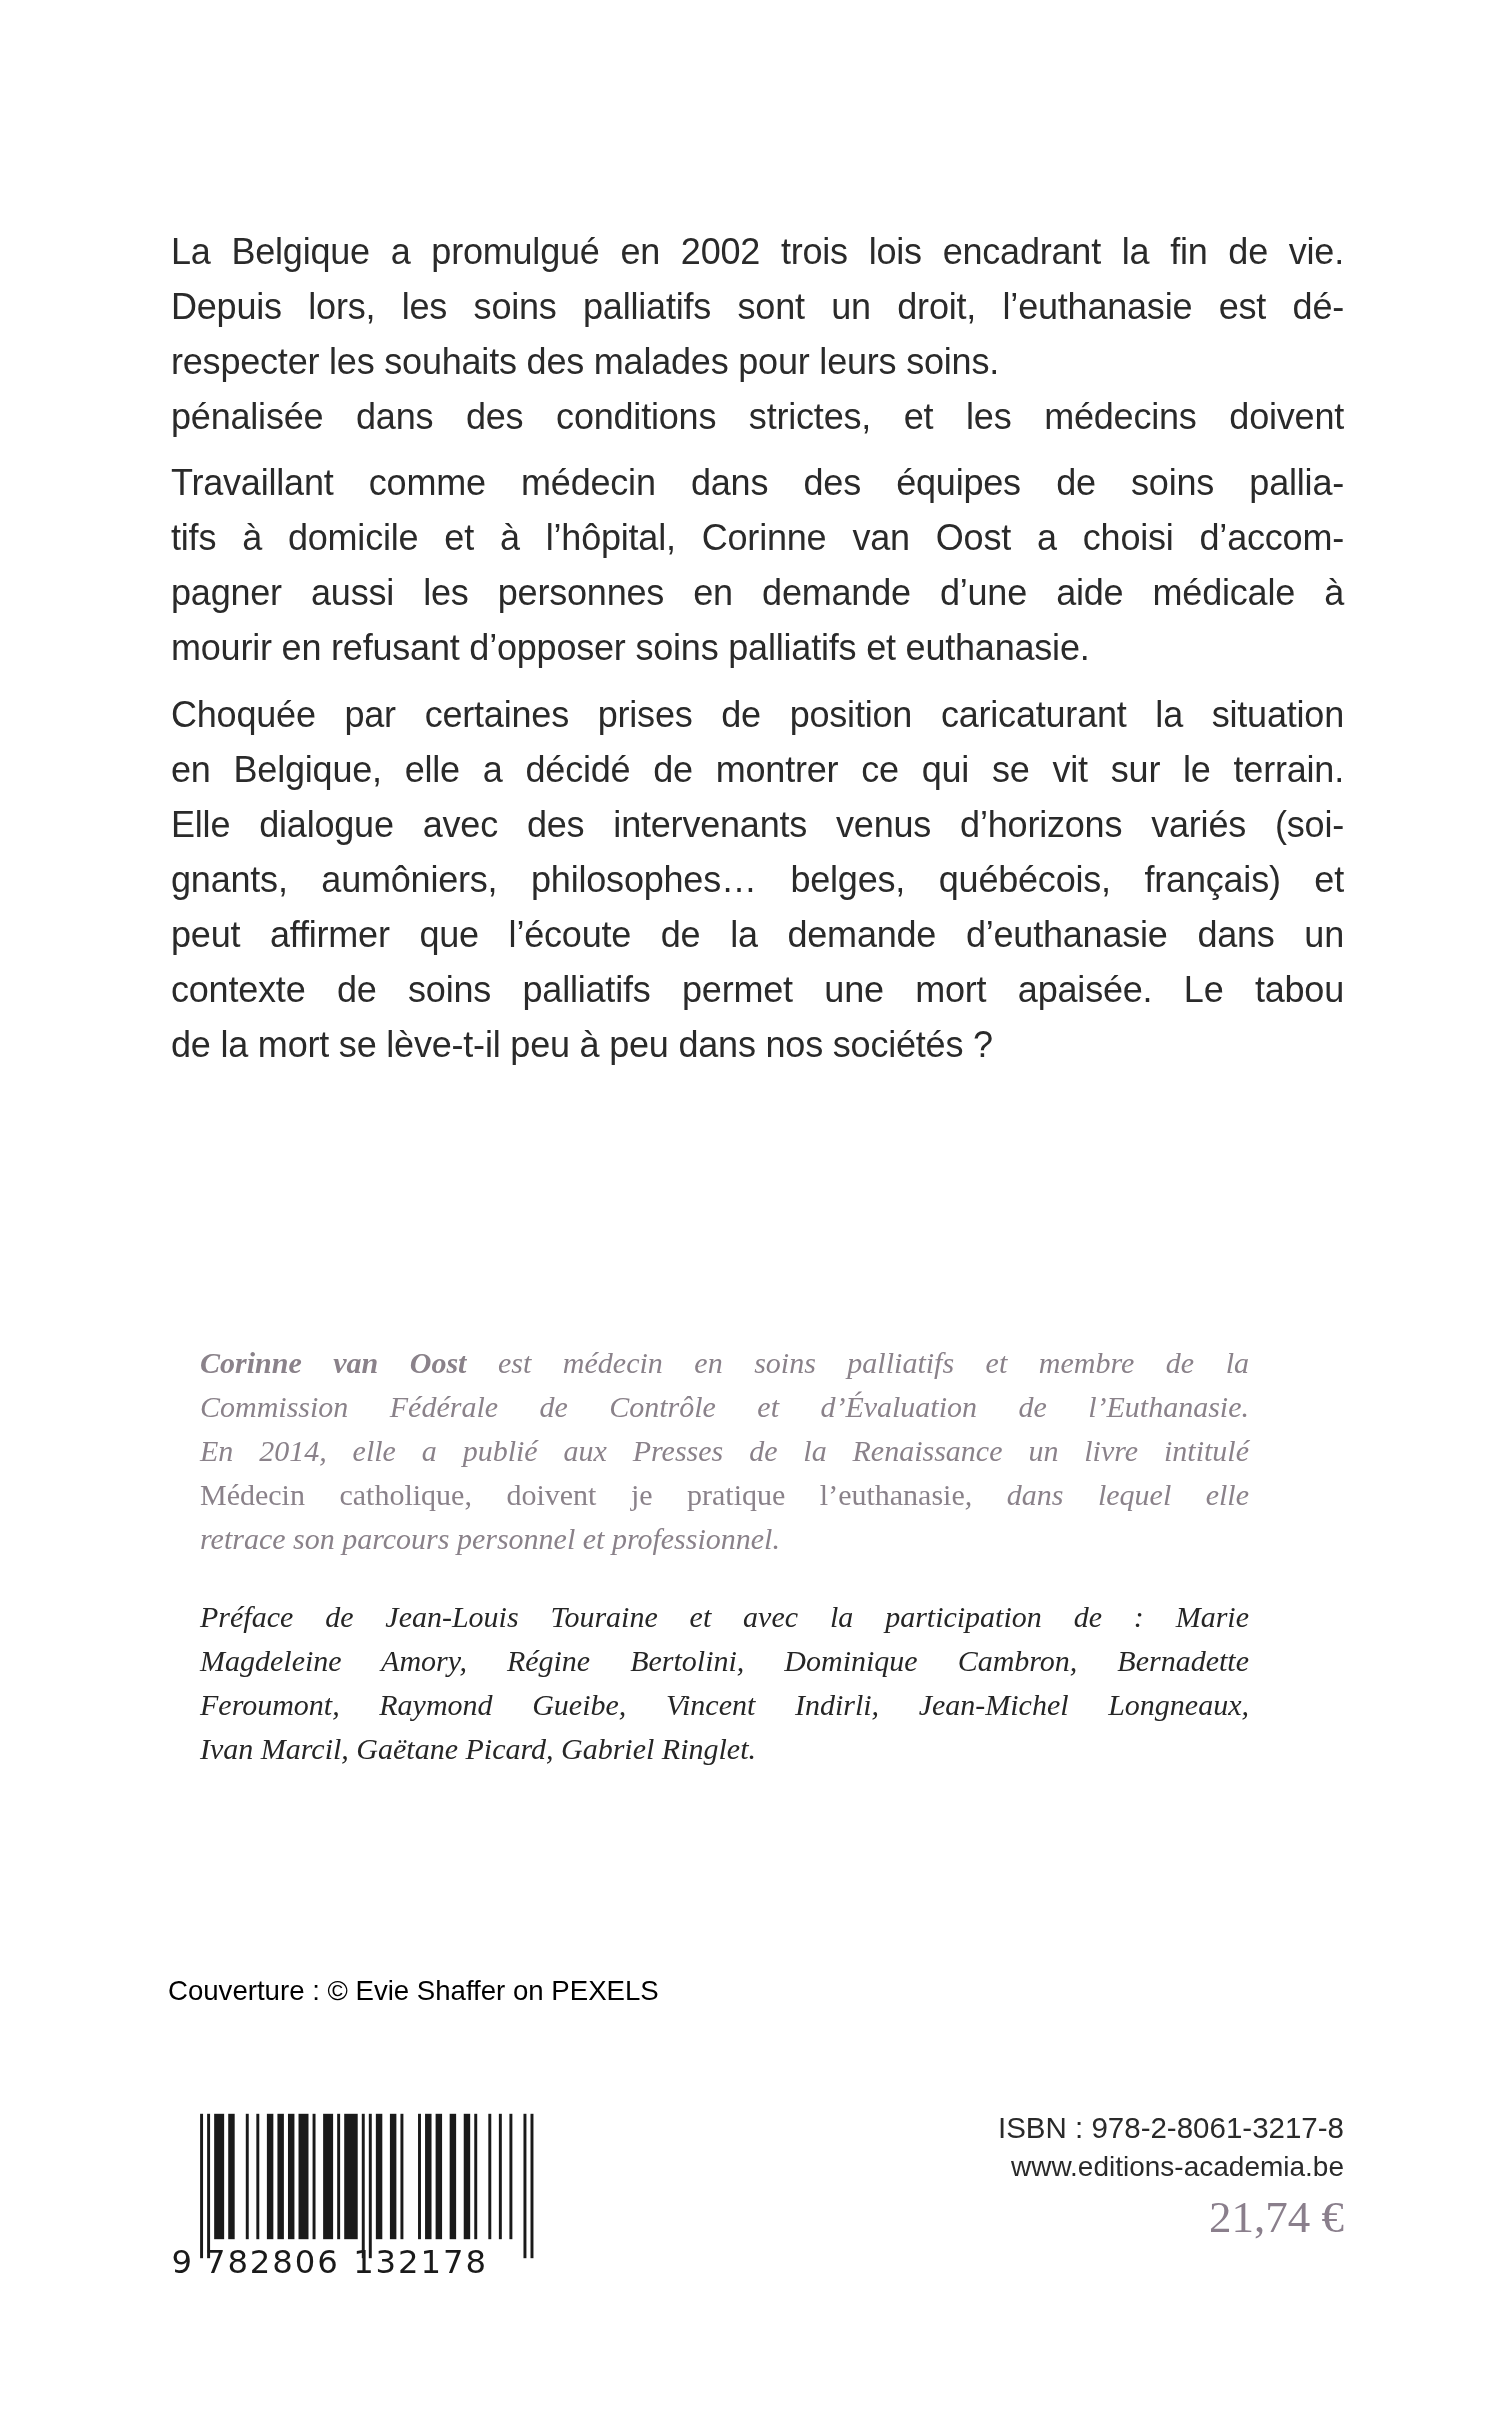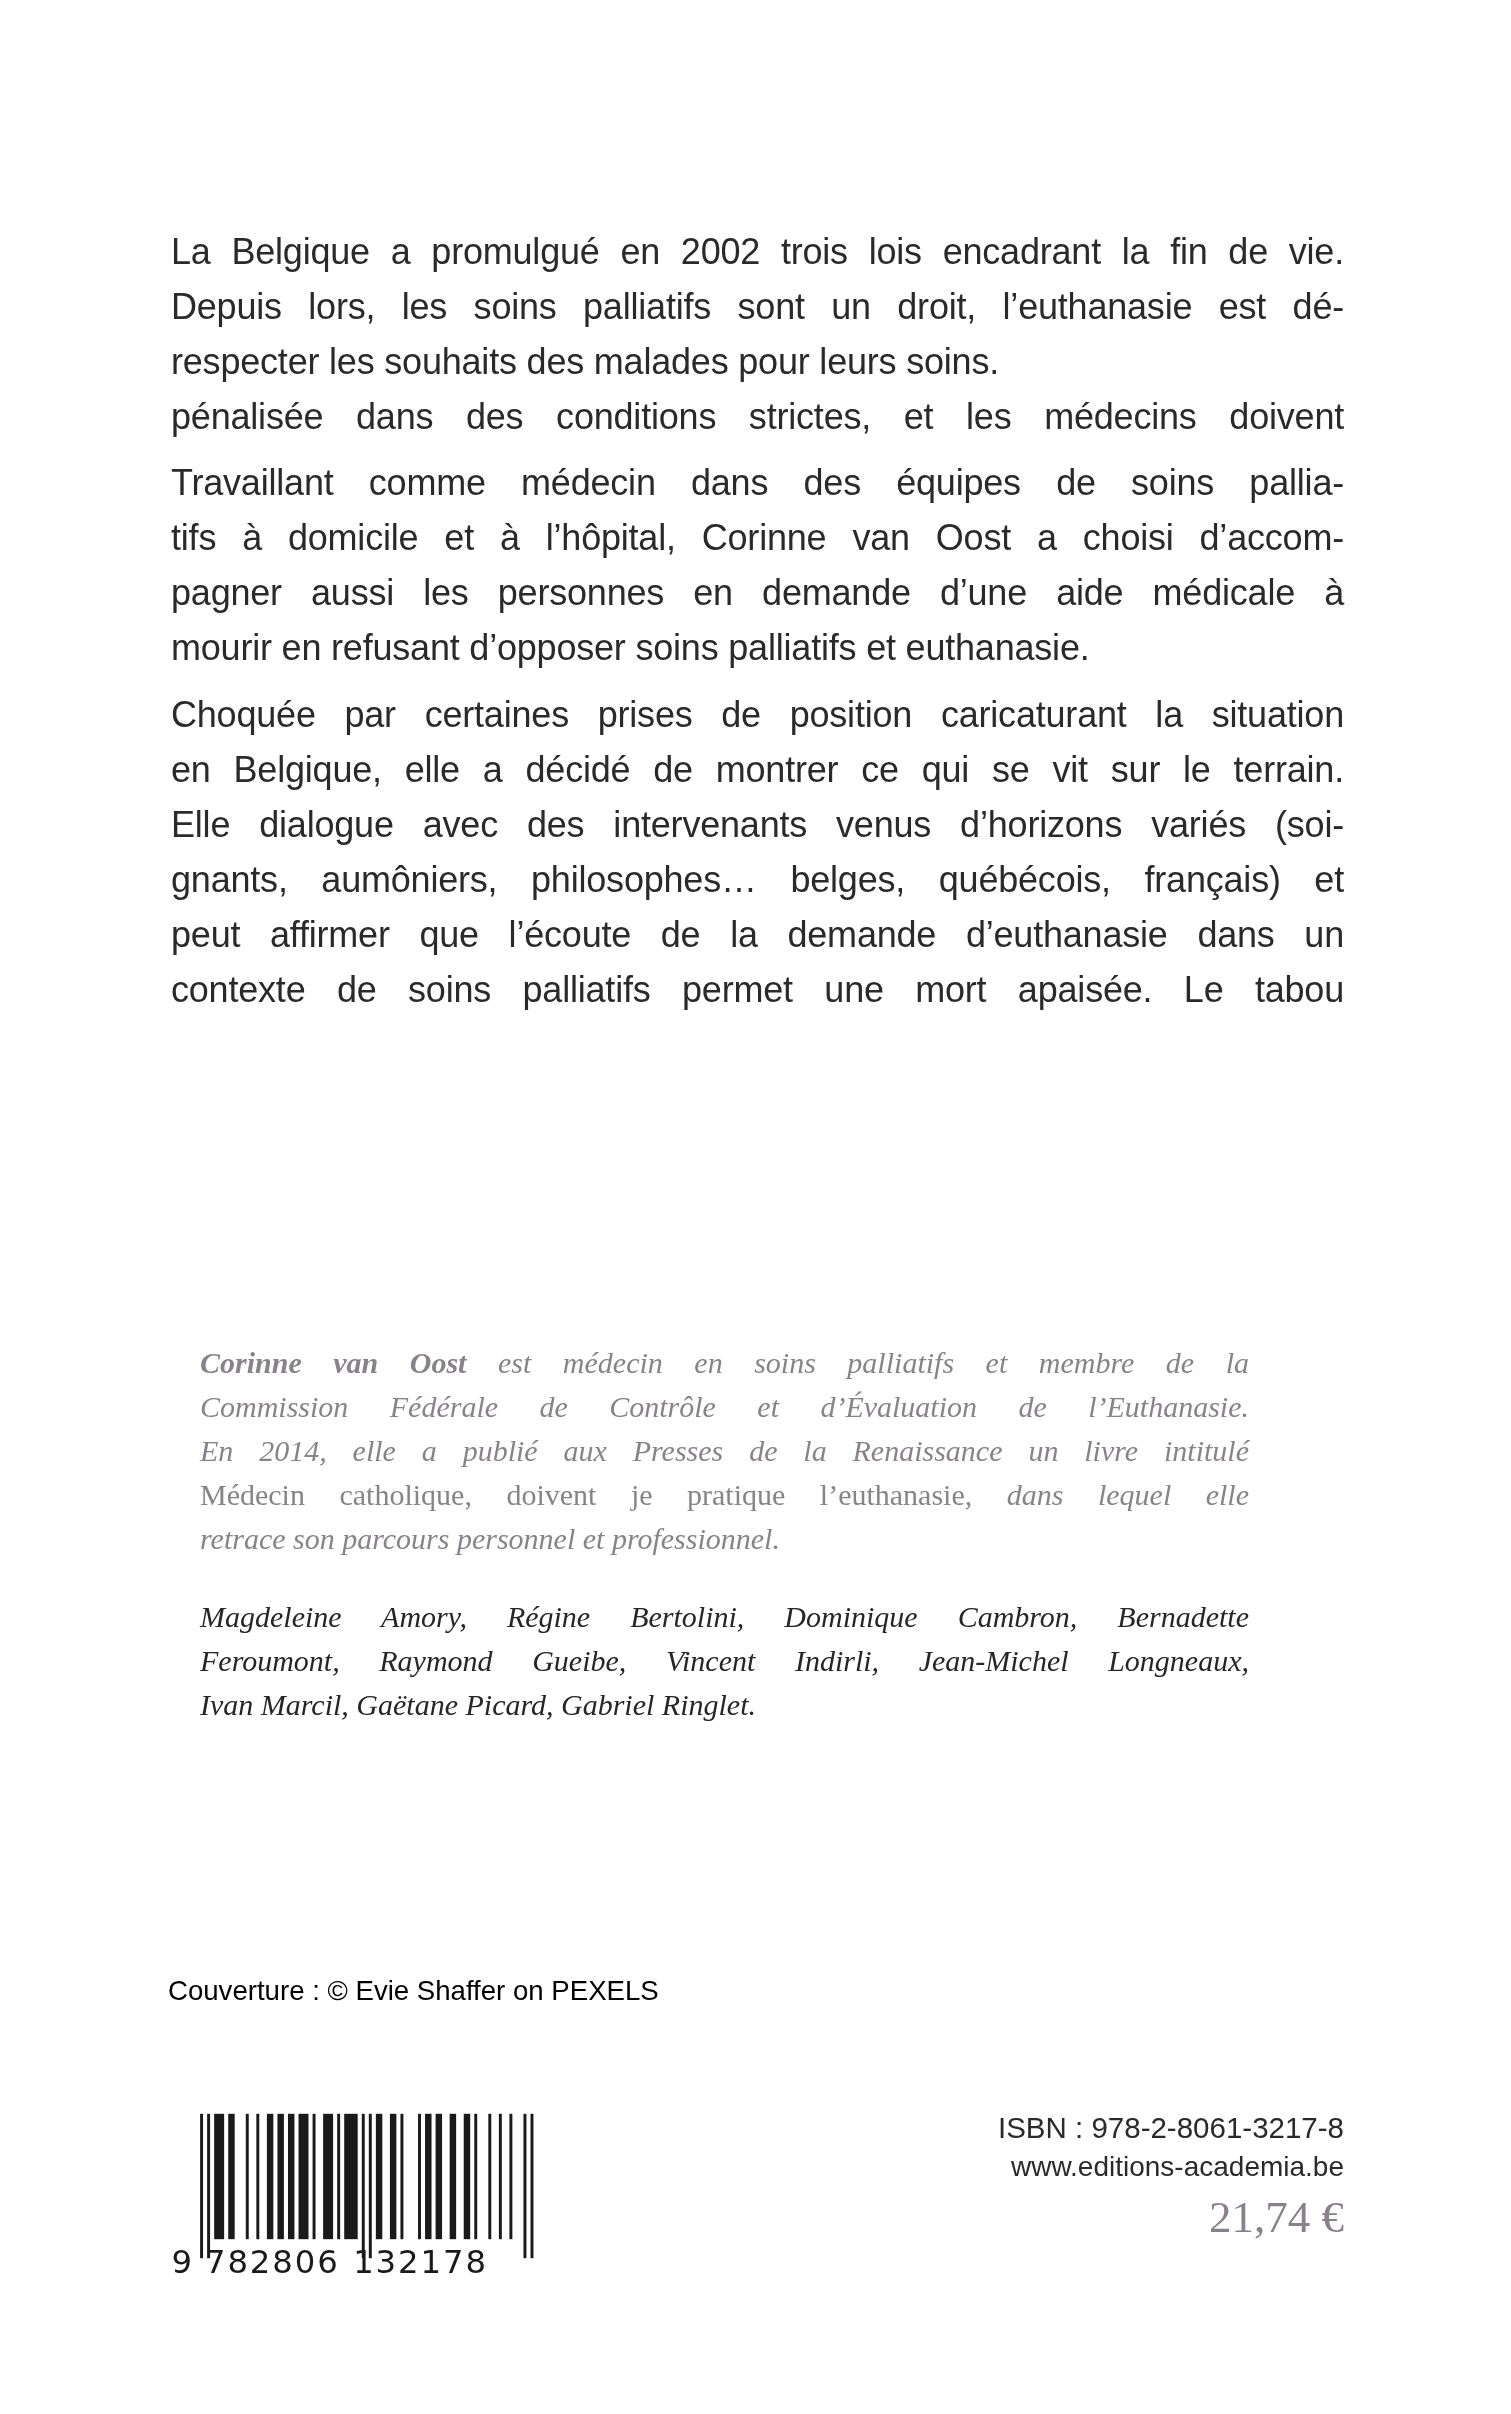--- a/index.html
+++ b/index.html
@@ -150,32 +150,34 @@
       <span class="line">pagner aussi les personnes en demande d’une aide médicale à</span>
       <span class="line last">mourir en refusant d’opposer soins palliatifs et euthanasie.</span>
     </div>
     <div class="para">
       <span class="line">Choquée par certaines prises de position caricaturant la situation</span>
       <span class="line">en Belgique, elle a décidé de montrer ce qui se vit sur le terrain.</span>
       <span class="line">Elle dialogue avec des intervenants venus d’horizons variés (soi-</span>
       <span class="line">gnants, aumôniers, philosophes… belges, québécois, français) et</span>
       <span class="line">peut affirmer que l’écoute de la demande d’euthanasie dans un</span>
       <span class="line">contexte de soins palliatifs permet une mort apaisée. Le tabou</span>
+      <span class="line last">de la mort se lève-t-il peu à peu dans nos sociétés ?</span>
     </div>
   </div>
 
   <div class="bio">
     <span class="line"><span class="name">Corinne van Oost</span><span> est médecin en soins palliatifs et membre de la</span></span>
     <span class="line">Commission Fédérale de Contrôle et d’Évaluation de l’Euthanasie.</span>
     <span class="line">En 2014, elle a publié aux Presses de la Renaissance un livre intitulé</span>
     <span class="line"><span class="title-roman">Médecin catholique, doivent je pratique l’euthanasie</span><span>, dans lequel elle</span></span>
     <span class="line last">retrace son parcours personnel et professionnel.</span>
   </div>
 
   <div class="preface">
+    <span class="line">Préface de Jean-Louis Touraine et avec la participation de : Marie</span>
     <span class="line">Magdeleine Amory, Régine Bertolini, Dominique Cambron, Bernadette</span>
     <span class="line">Feroumont, Raymond Gueibe, Vincent Indirli, Jean-Michel Longneaux,</span>
     <span class="line last">Ivan Marcil, Gaëtane Picard, Gabriel Ringlet.</span>
   </div>
 
   <div class="credit">Couverture : © Evie Shaffer on PEXELS</div>
 
   <div class="barcode">
     <svg id="barcode-svg" width="380" height="171" viewBox="0 0 400 180">
       <g id="barcode-bars">

